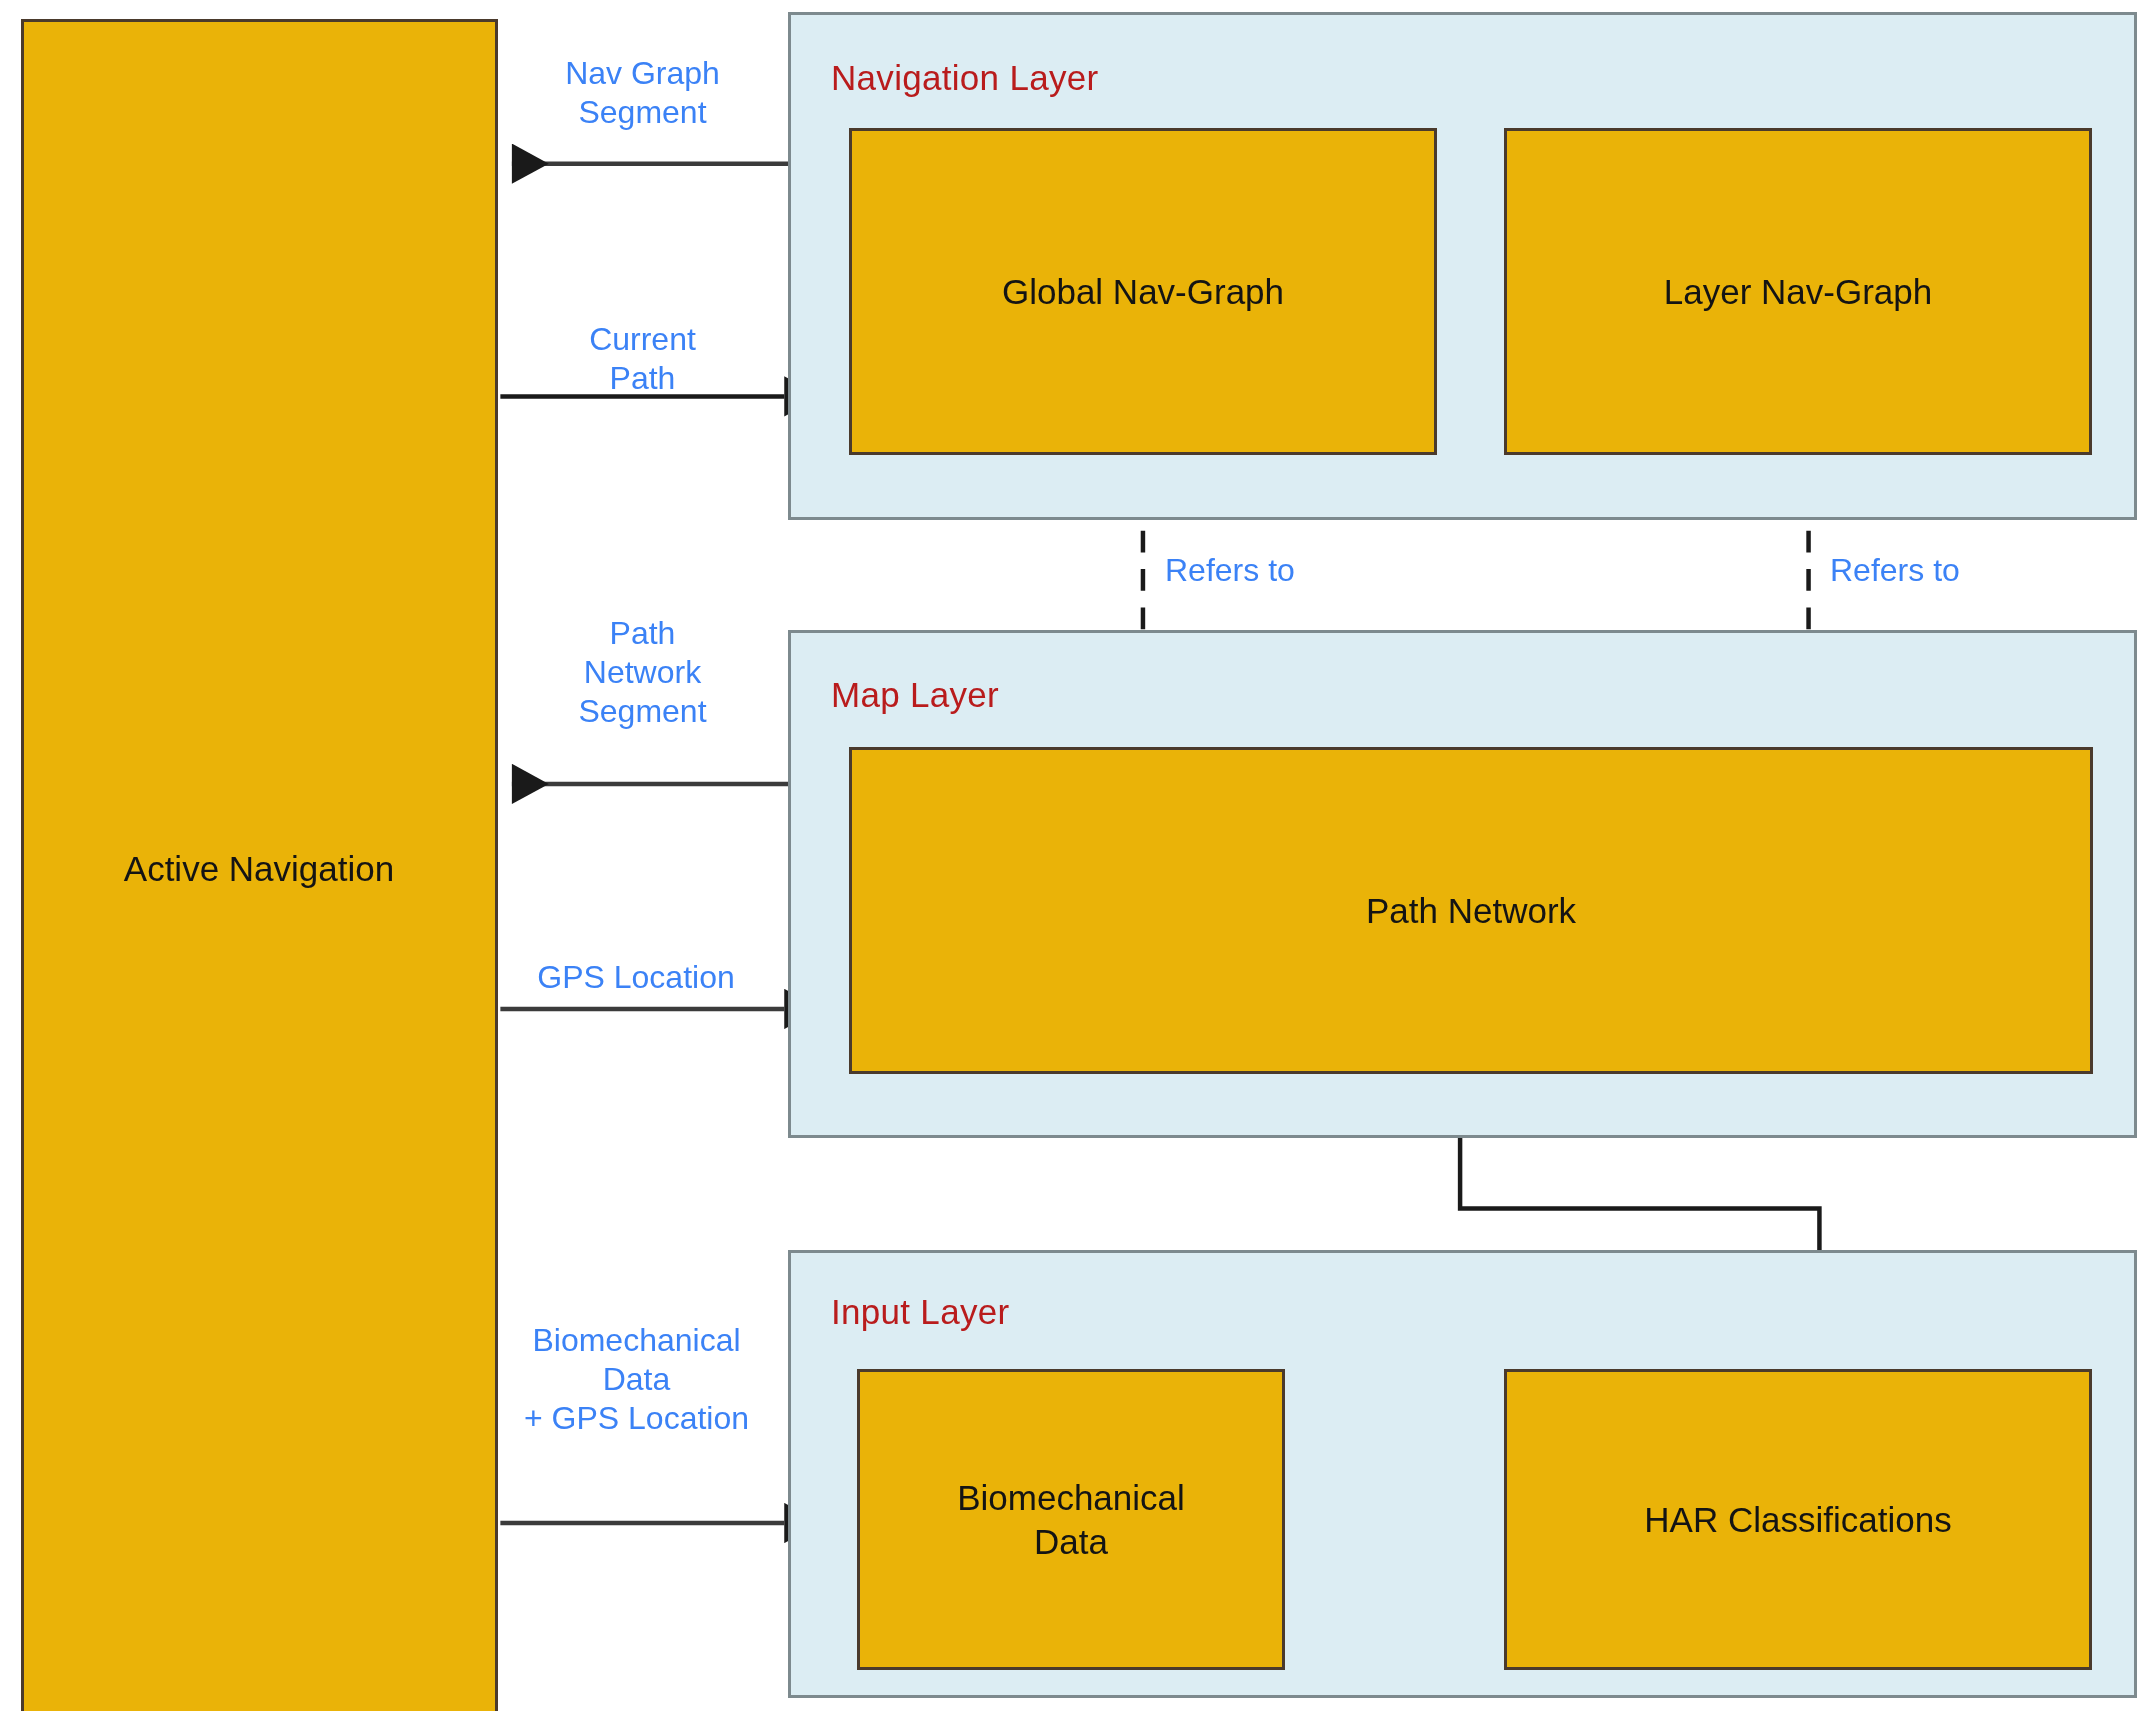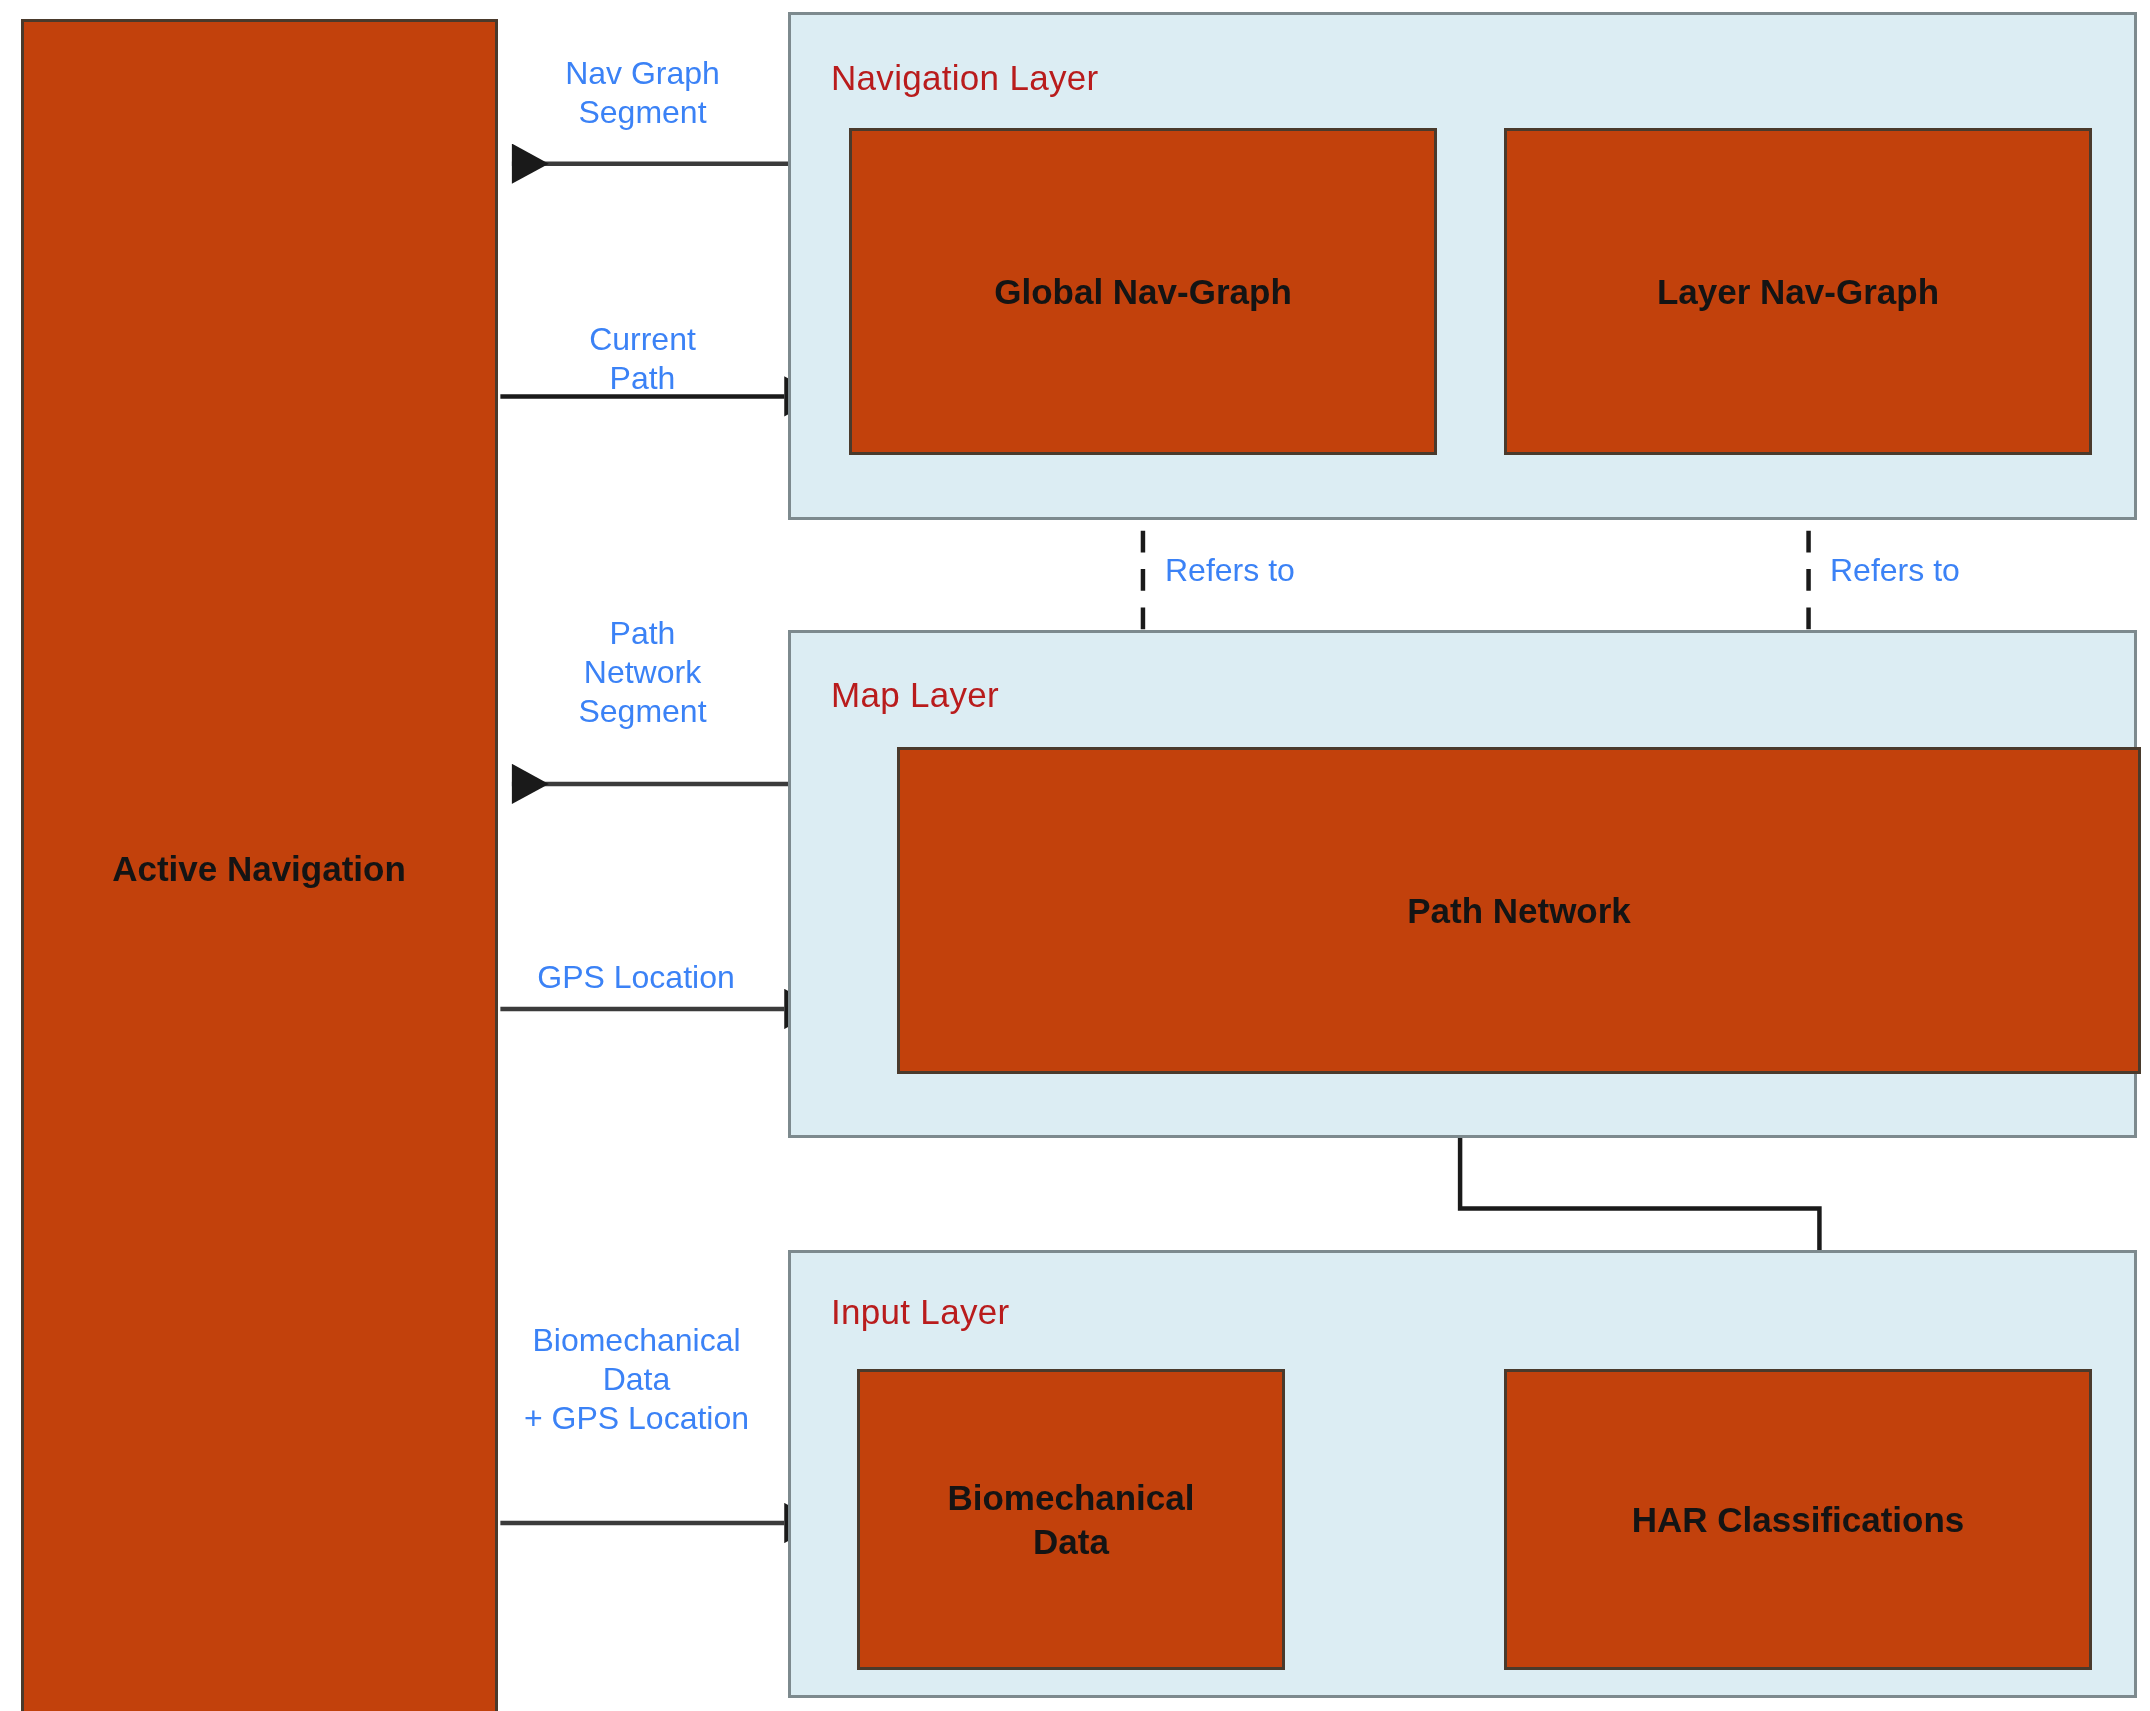--- a/index.html
+++ b/index.html
@@ -23,32 +23,31 @@
   }
   .layer-title {
     position: absolute;
     font-size: 35px;
     color: #b91c1c;
     white-space: nowrap;
     letter-spacing: 0.3px;
   }
   .node-box {
     position: absolute;
-    background: #c2410c;
+    background: #eab308;
     border: 3.2px solid #4a3a2c;
     box-sizing: border-box;
     display: flex;
     align-items: center;
     justify-content: center;
     text-align: center;
     font-size: 35px;
     color: #141414;
     line-height: 1.25;
     padding: 16px;
-    font-weight: bold;
   }
   .node-box.tall-label {
     align-items: center;
   }
   .edge-label {
     position: absolute;
     font-size: 32px;
     color: #3b82f6;
     text-align: center;
     line-height: 1.22;
@@ -135,21 +134,21 @@
     <span>Global Nav-Graph</span>
   </div>
 
   <div class="node-box" style="left:1504px; top:128px; width:588px; height:327px;">
     <span>Layer Nav-Graph</span>
   </div>
 
   <div class="layer-box" style="left:788px; top:630px; width:1349px; height:508px;"></div>
   <div class="layer-title" style="left:831px; top:675px;">Map Layer</div>
 
-  <div class="node-box" style="left:849px; top:747px; width:1244px; height:327px;margin-left:48px;">
+  <div class="node-box" style="left:849px; top:747px; width:1244px; height:327px;">
     <span>Path Network</span>
   </div>
 
   <div class="layer-box" style="left:788px; top:1250px; width:1349px; height:448px;"></div>
   <div class="layer-title" style="left:831px; top:1292px;">Input Layer</div>
 
   <div class="node-box tall-label" style="left:857px; top:1369px; width:428px; height:301px; white-space:pre-line;">
     <span style="white-space:pre-line;">Biomechanical
 Data</span>
   </div>

